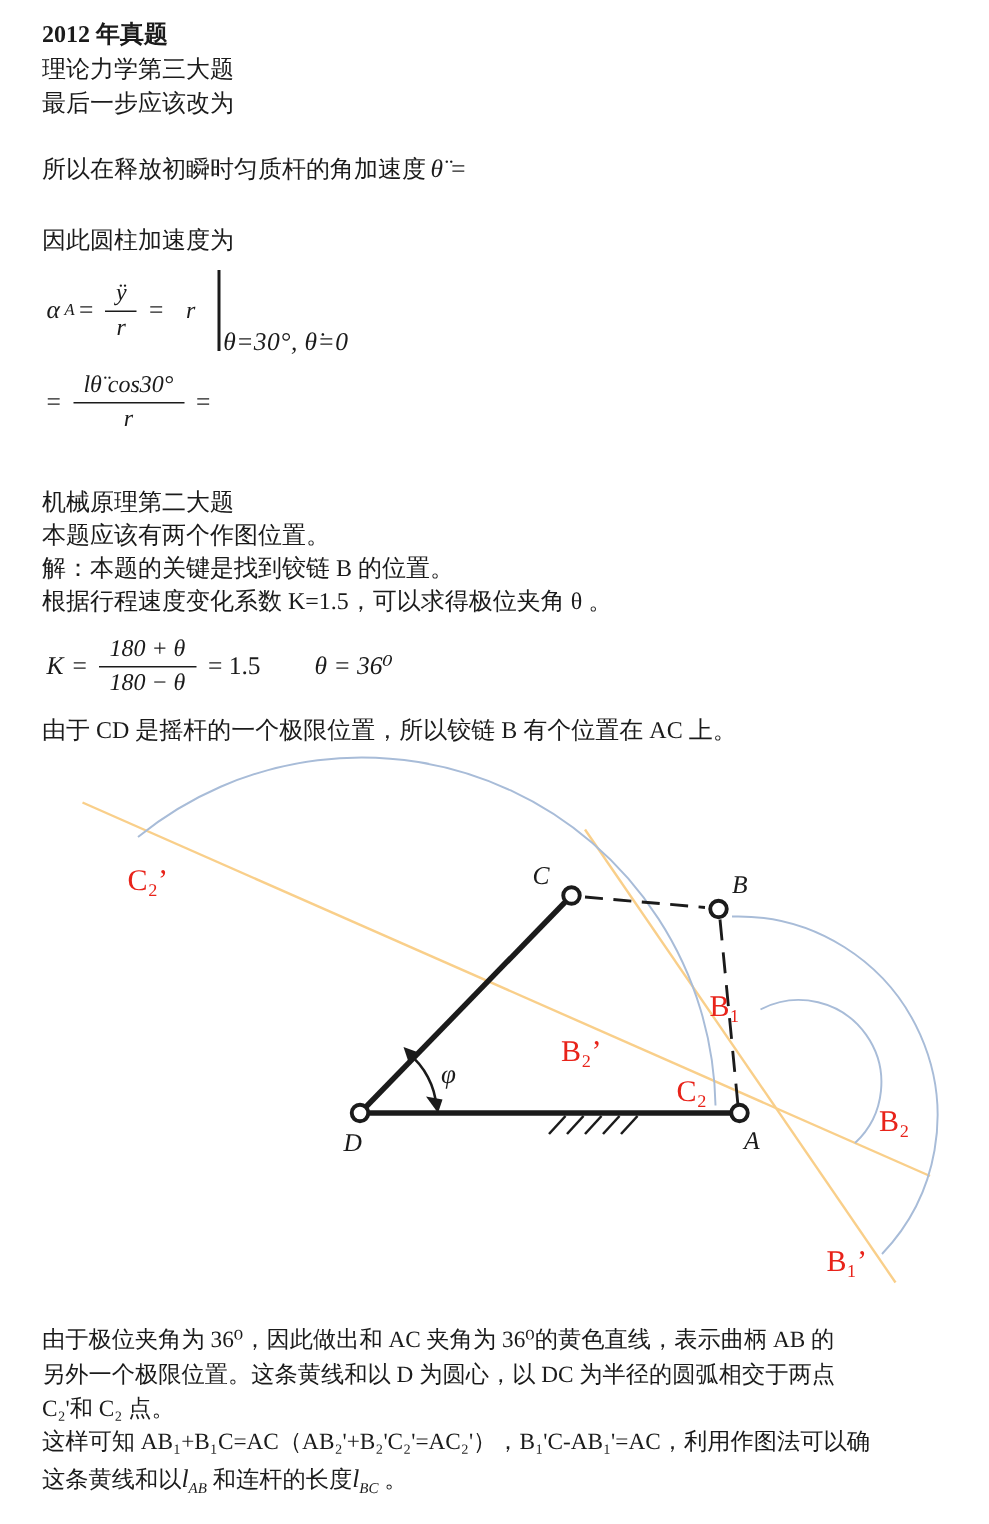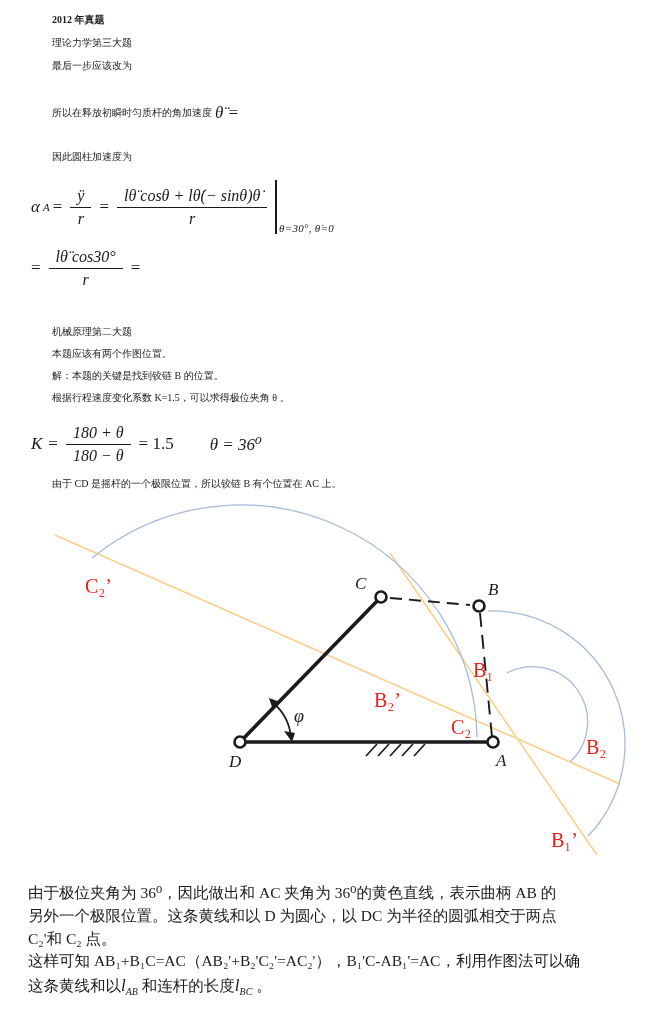--- a/index.html
+++ b/index.html
@@ -1,28 +1,28 @@
 <!DOCTYPE html>
 <html><head>
 <meta charset="utf-8">
 <style>
   html,body{margin:0;padding:0;}
   body{width:659px;height:1016px;background:#ffffff;position:relative;overflow:hidden;
        font-family:"Liberation Serif","DejaVu Serif",serif;color:#1b1b1b;}
   .abs{position:absolute;left:28px;white-space:nowrap;}
-  .cjk{font-size:10px;margin-left:24px;}
+  .cjk{font-size:16px;}
   .bold{font-weight:bold;}
   .mathrow{position:absolute;left:28px;display:flex;align-items:center;white-space:nowrap;justify-content:space-between;}
   .it{font-style:italic;}
   .m{font-size:17px;margin:0 3px;}
   .frac{display:inline-block;vertical-align:middle;text-align:center;margin:0 5px;font-size:16px;}
   .frac .num{display:block;padding:0 7px 2px;border-bottom:1.4px solid #1b1b1b;}
   .frac .den{display:block;padding:2px 7px 0;}
   .vbar{display:inline-block;width:1.6px;height:54px;background:#1b1b1b;margin-left:3px;}
-  .cond{display:inline-block;font-size:11px;font-style:italic;transform:translateY(21px);margin-left:2px;letter-spacing:0.3px;}
+  .cond{display:inline-block;font-size:17px;font-style:italic;transform:translateY(21px);margin-left:2px;letter-spacing:0.3px;}
   .msub{font-size:11px;font-style:italic;vertical-align:-4px;}
   .rad{border-top:1.3px solid #1b1b1b;}
   .gap{display:inline-block;width:30px;}
   sub.sm{font-size:10px;font-style:italic;}
   .botline{position:absolute;left:28px;font-size:15.5px;white-space:nowrap;margin-top:14px;}
   svg text{font-family:"Liberation Serif","DejaVu Serif",serif;}
   .blklbl{font-size:17px;font-style:italic;fill:#1b1b1b;}
   .redlbl{font-size:20px;fill:#e8231a;}
 </style>
 </head>
@@ -42,21 +42,20 @@
 <div class="mathrow" style="top:177px;height:60px">
   <span class="m it">α</span>
     <sub class="msub">A</sub>
   <span class="m">=</span>
   <span class="frac">
       <span class="num it">ÿ</span>
       <span class="den it">r</span>
     </span>
   <span class="m">=</span>
   <span class="frac">
-      <span class="num it">lθ̈ cosθ + lθ̇(− sinθ)θ̇</span>
       <span class="den it">r</span>
     </span>
   <span class="vbar"></span>
   <span class="cond">θ=30°, θ̇=0</span>
 </div>
 
 <div class="mathrow" style="top:240px;height:56px">
   <span class="m">=</span>
   <span class="frac">
       <span class="num it">lθ̈ cos30°</span>

